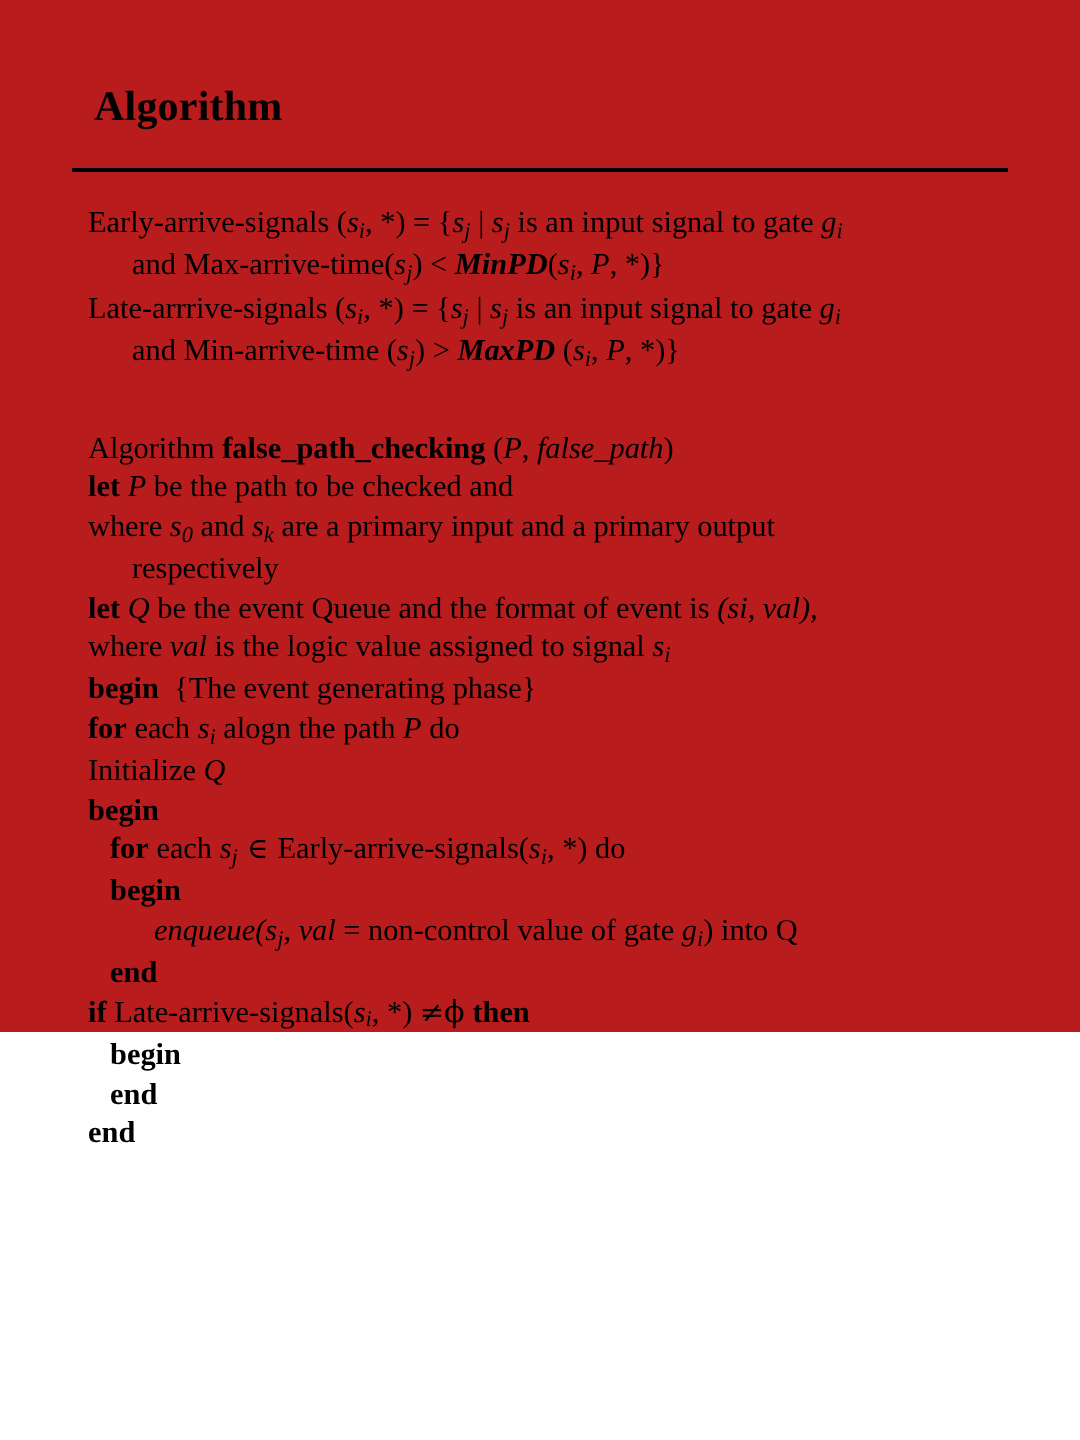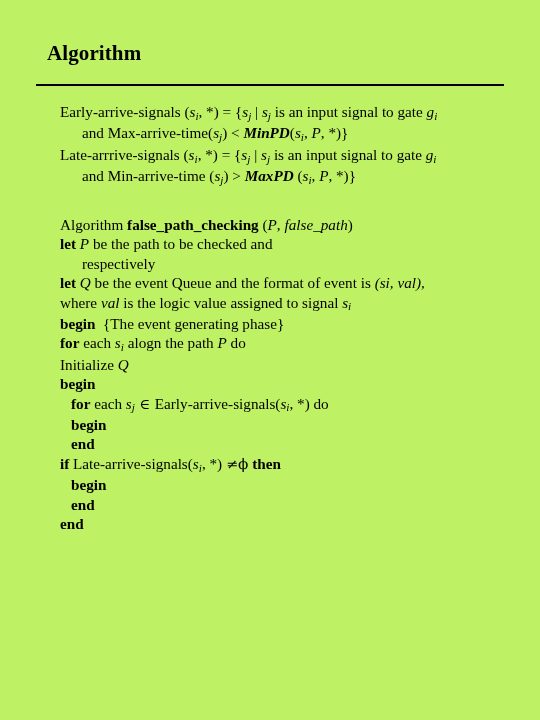--- a/index.html
+++ b/index.html
@@ -10,22 +10,22 @@
     width: 540px;
     height: 720px;
     background: #ffffff;
     font-family: "Liberation Serif", "DejaVu Serif", serif;
     color: #000000;
     overflow: hidden;
   }
   .slide {
     position: relative;
     width: 540px;
-    height: 720px;
-    background: #bef264;
+    height: 516px;
+    background: #b91c1c;
   }
   .slide-title {
     position: absolute;
     left: 47px;
     top: 42px;
     font-size: 21px;
     font-weight: bold;
     letter-spacing: 0.1px;
     line-height: 1.1;
     white-space: nowrap;
@@ -38,21 +38,20 @@
     height: 2px;
     background: #000000;
   }
   .body-block {
     position: absolute;
     left: 44px;
     top: 102px;
     width: 470px;
     font-size: 15.2px;
     line-height: 19.4px;
-    margin-left: 16px;
   }
   .ln {
     white-space: nowrap;
     font-size: 15.2px;
     line-height: 19.4px;
   }
   .gap {
     height: 19.4px;
   }
   .gap-sm {
@@ -96,39 +95,41 @@
     <div class="ln i1"><span>and Min-arrive-time (</span><i><span>s</span><sub>j</sub></i><span>) &gt; </span><span class="bi">MaxPD</span><span> (</span><i><span>s</span><sub>i</sub></i><span>, </span><i>P</i><span>, *)}</span></div>
 
     <div class="gap"></div>
     <div class="gap-sm"></div>
 
     <div class="ln"><span>Algorithm</span> <b>false_path_checking</b><span> (</span><i>P</i><span>, </span><i>false_path</i><span>)</span></div>
 
     <div class="ln"><b>let</b> <i>P</i><span> be the path to be checked and</span></div>
 
 
+    <div class="ln"><span>where </span><i><span>s</span><sub>0</sub></i><span> and </span><i><span>s</span><sub>k</sub></i><span> are a primary input and a primary output</span></div>
 
     <div class="ln i1">respectively</div>
 
     <div class="ln"><b>let</b> <i>Q</i><span> be the event Queue and the format of event is </span><i>(si, val),</i></div>
 
     <div class="ln"><span>where </span><i>val</i><span> is the logic value assigned to signal </span><i><span>s</span><sub>i</sub></i></div>
 
     <div class="ln"><b>begin</b>&nbsp; <span>{The event generating phase}</span></div>
 
     <div class="ln"><b>for</b><span> each </span><i><span>s</span><sub>i</sub></i><span> alogn the path </span><i>P</i><span> do</span></div>
 
     <div class="ln"><span>Initialize </span><i>Q</i></div>
 
     <div class="ln"><b>begin</b></div>
 
     <div class="ln i2"><b>for</b><span> each </span><i><span>s</span><sub>j</sub></i><span class="sym"> ∈ </span><span>Early-arrive-signals(</span><i><span>s</span><sub>i</sub></i><span>, *)</span><span> do</span></div>
 
     <div class="ln i2"><b>begin</b></div>
 
+    <div class="ln i4"><i>enqueue</i><i>(</i><i><span>s</span><sub>j</sub></i><i>, </i><i>val</i><span> = non-control value of gate </span><i><span>g</span><sub>i</sub></i><span>) into Q</span></div>
 
     <div class="ln i2"><b>end</b></div>
 
     <div class="ln"><b>if</b><span> Late-arrive-signals(</span><i><span>s</span><sub>i</sub></i><span>, *) </span><span class="sym">≠</span><span class="phi">ϕ</span> <b>then</b></div>
 
     <div class="ln i2"><b>begin</b></div>
 
 
     <div class="ln i2"><b>end</b></div>
 

